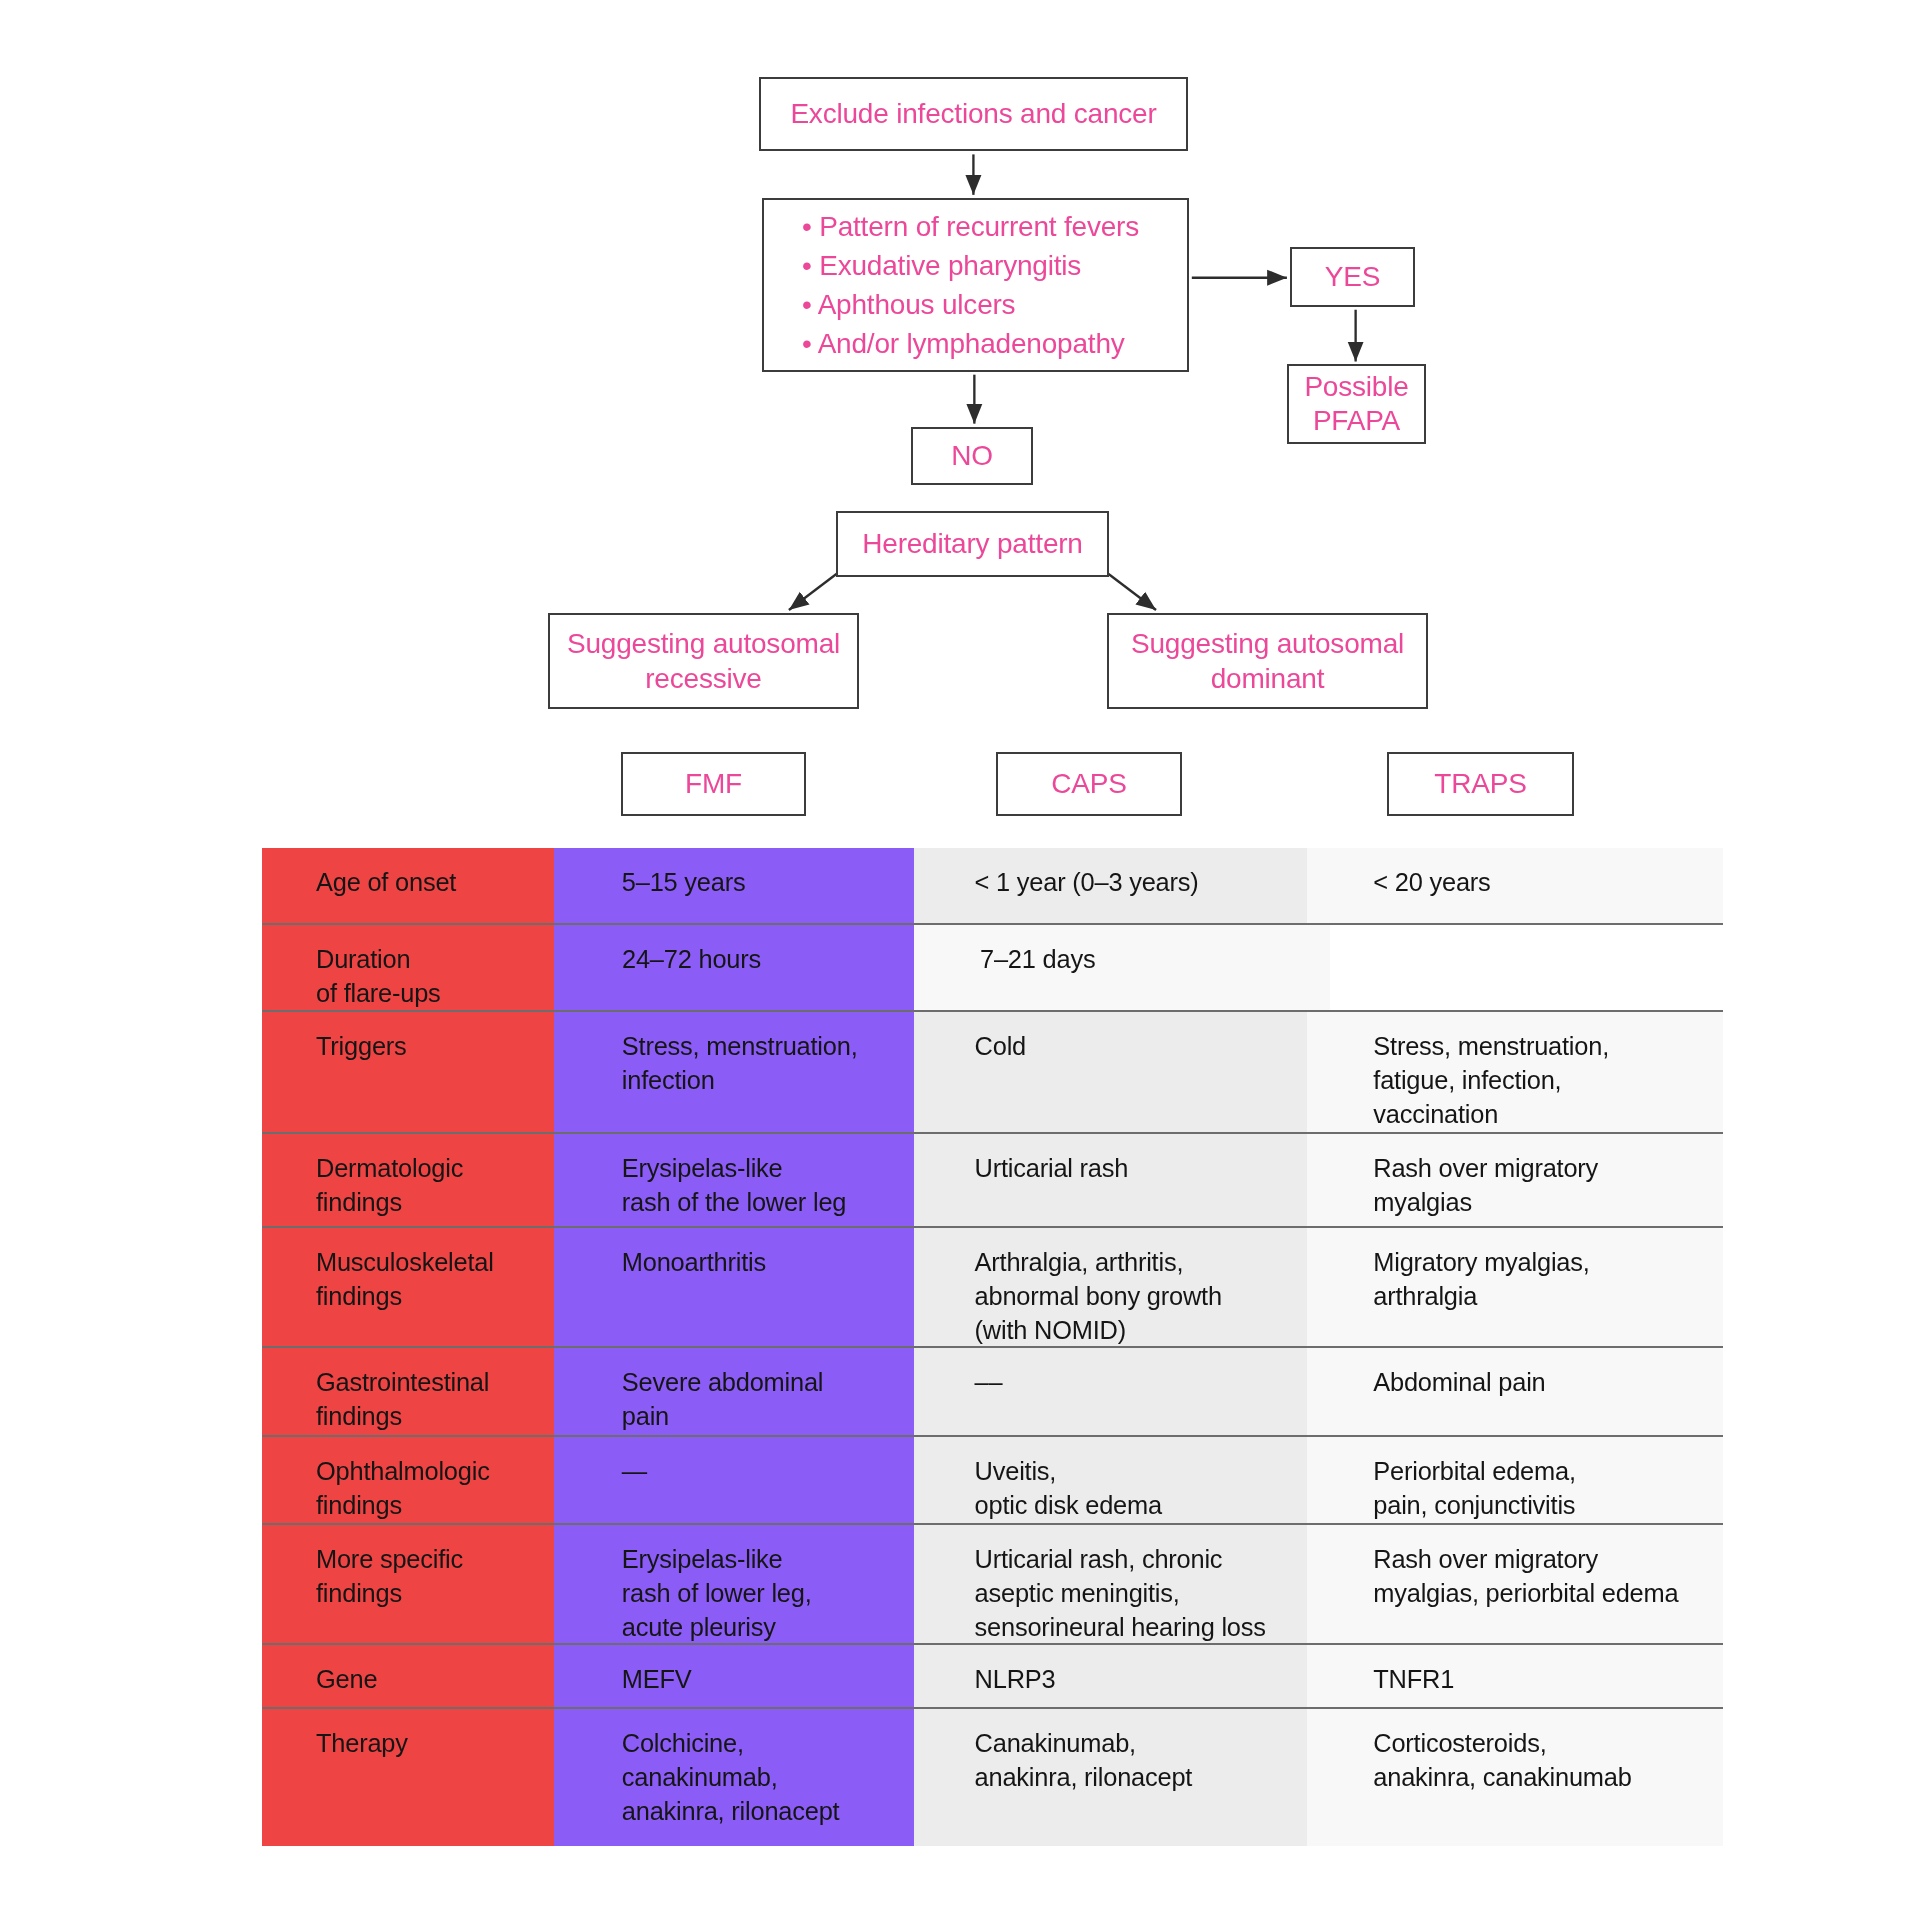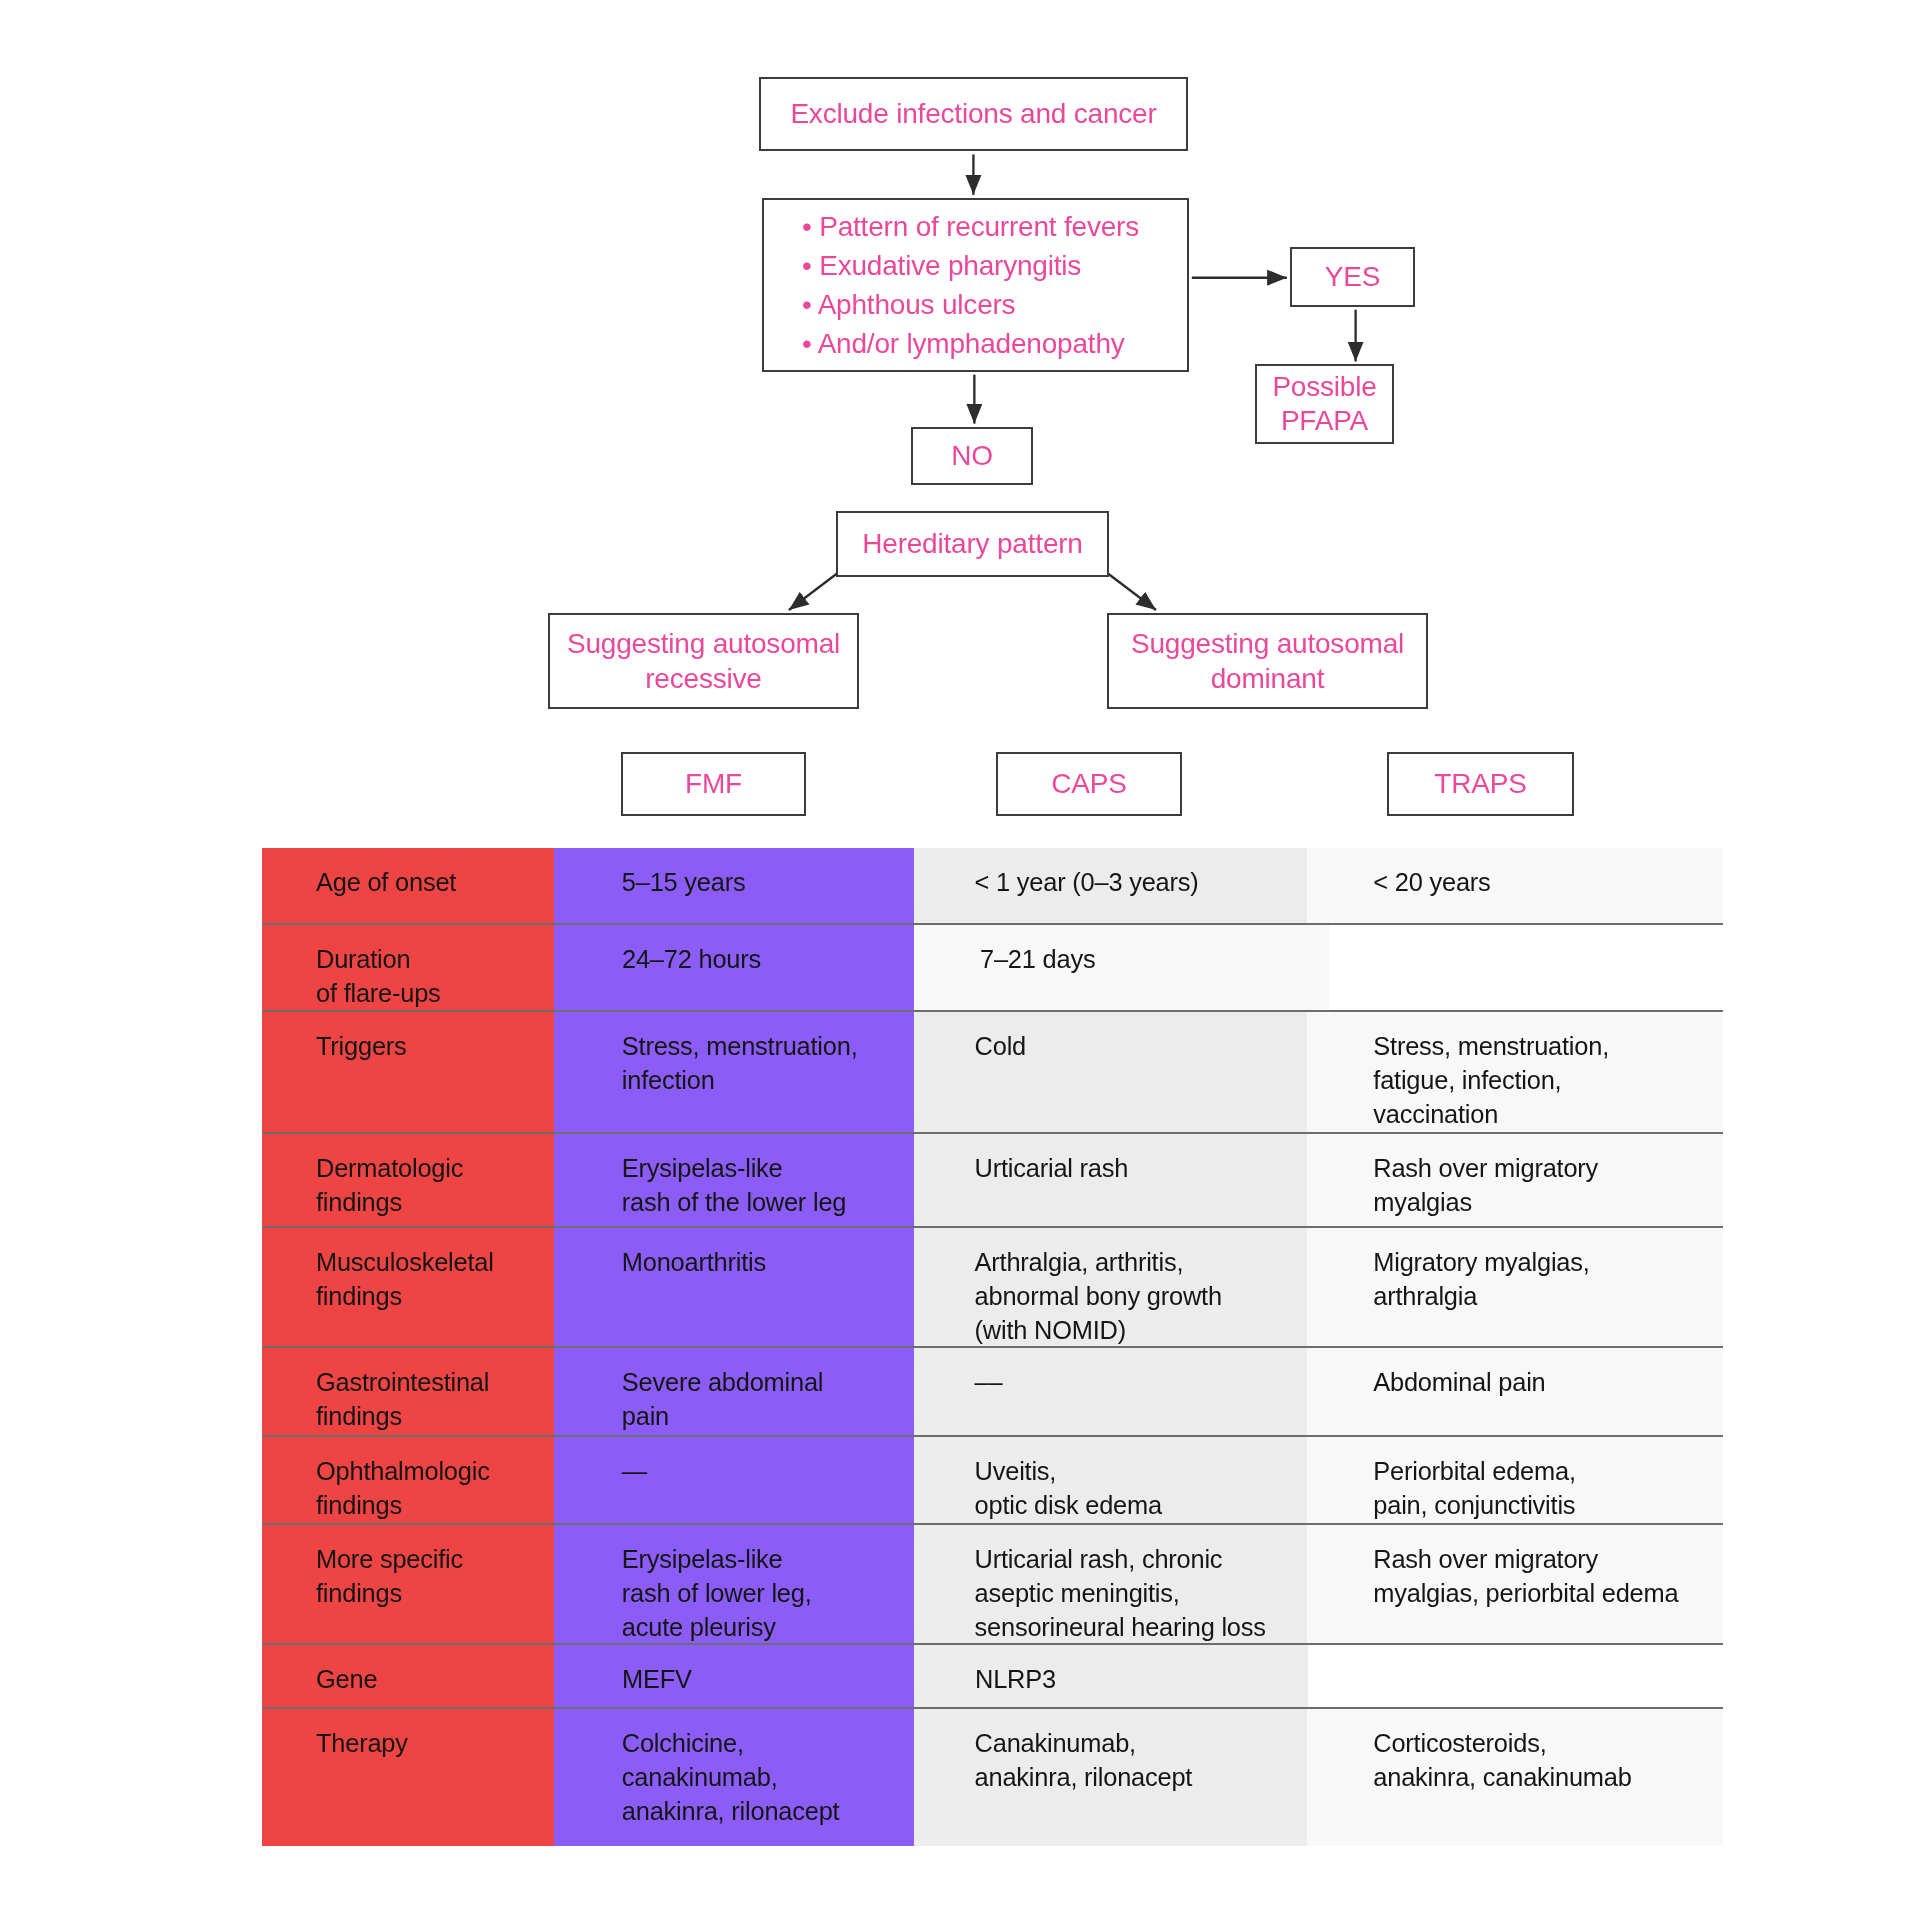--- a/index.html
+++ b/index.html
@@ -11,21 +11,21 @@
   svg.connectors{position:absolute;left:0;top:0;width:1928px;height:1928px;}
   .fbox{
     position:absolute;box-sizing:border-box;background:#ffffff;border:2.8px solid #3c3c3c;
     display:flex;align-items:center;justify-content:center;text-align:center;
     font-size:28px;line-height:36px;white-space:pre-line;color:#ec4899;
   }
   #box-exclude{left:759px;top:77px;width:429px;height:74px;}
   #box-criteria{left:762px;top:198px;width:427px;height:174px;justify-content:flex-start;
                 text-align:left;padding-left:38px;line-height:39px;}
   #box-yes{left:1290px;top:247px;width:125px;height:60px;}
-  #box-pfapa{left:1255px;top:364px;width:139px;height:80px;line-height:34px;}
+  #box-pfapa{left:1287px;top:364px;width:139px;height:80px;line-height:34px;}
   #box-no{left:911px;top:427px;width:122px;height:58px;}
   #box-hereditary{left:836px;top:511px;width:273px;height:66px;}
   #box-recessive{left:548px;top:613px;width:311px;height:96px;line-height:35px;}
   #box-dominant{left:1107px;top:613px;width:321px;height:96px;line-height:35px;}
   #box-fmf{left:621px;top:752px;width:185px;height:64px;}
   #box-caps{left:996px;top:752px;width:186px;height:64px;}
   #box-traps{left:1387px;top:752px;width:187px;height:64px;}
 
   .dtable{position:absolute;left:262px;top:848px;width:1461px;}
   .trow{display:flex;box-sizing:border-box;border-bottom:2.8px solid #6d6d6d;}
@@ -152,20 +152,21 @@
 aseptic meningitis,
 sensorineural hearing loss</div>
       <div class="tcell c-traps">Rash over migratory
 myalgias, periorbital edema</div>
     </div>
 
     <div class="trow" style="height:64px">
       <div class="tcell c-label">Gene</div>
       <div class="tcell c-fmf">MEFV</div>
       <div class="tcell c-caps">NLRP3</div>
+      <div class="tcell c-traps">TNFR1</div>
     </div>
 
     <div class="trow last" style="height:137px">
       <div class="tcell c-label">Therapy</div>
       <div class="tcell c-fmf">Colchicine,
 canakinumab,
 anakinra, rilonacept</div>
       <div class="tcell c-caps">Canakinumab,
 anakinra, rilonacept</div>
       <div class="tcell c-traps">Corticosteroids,

